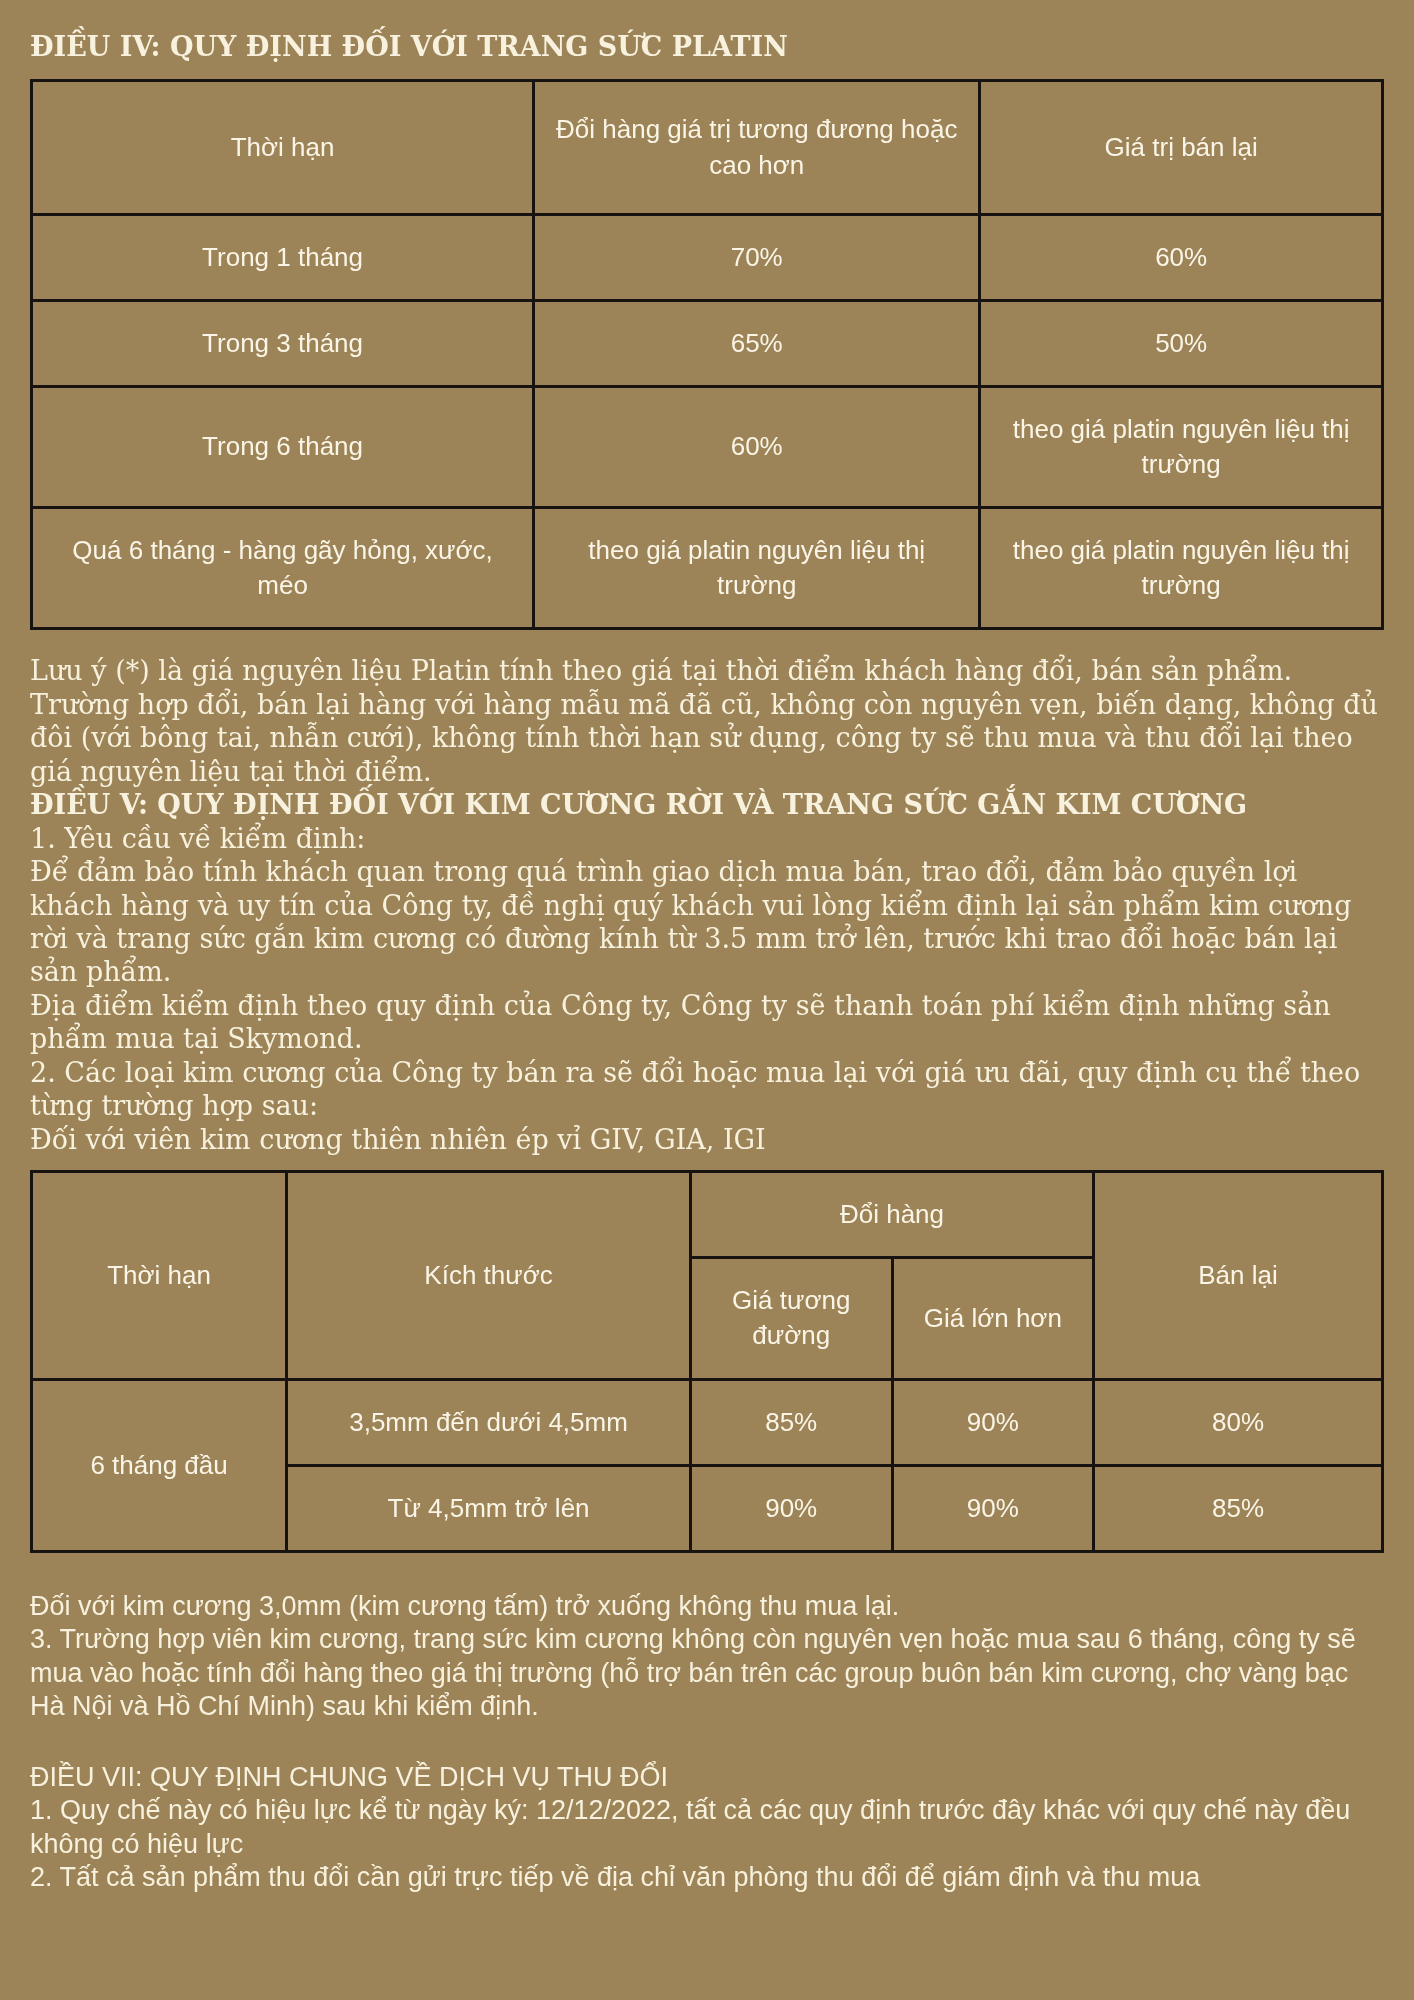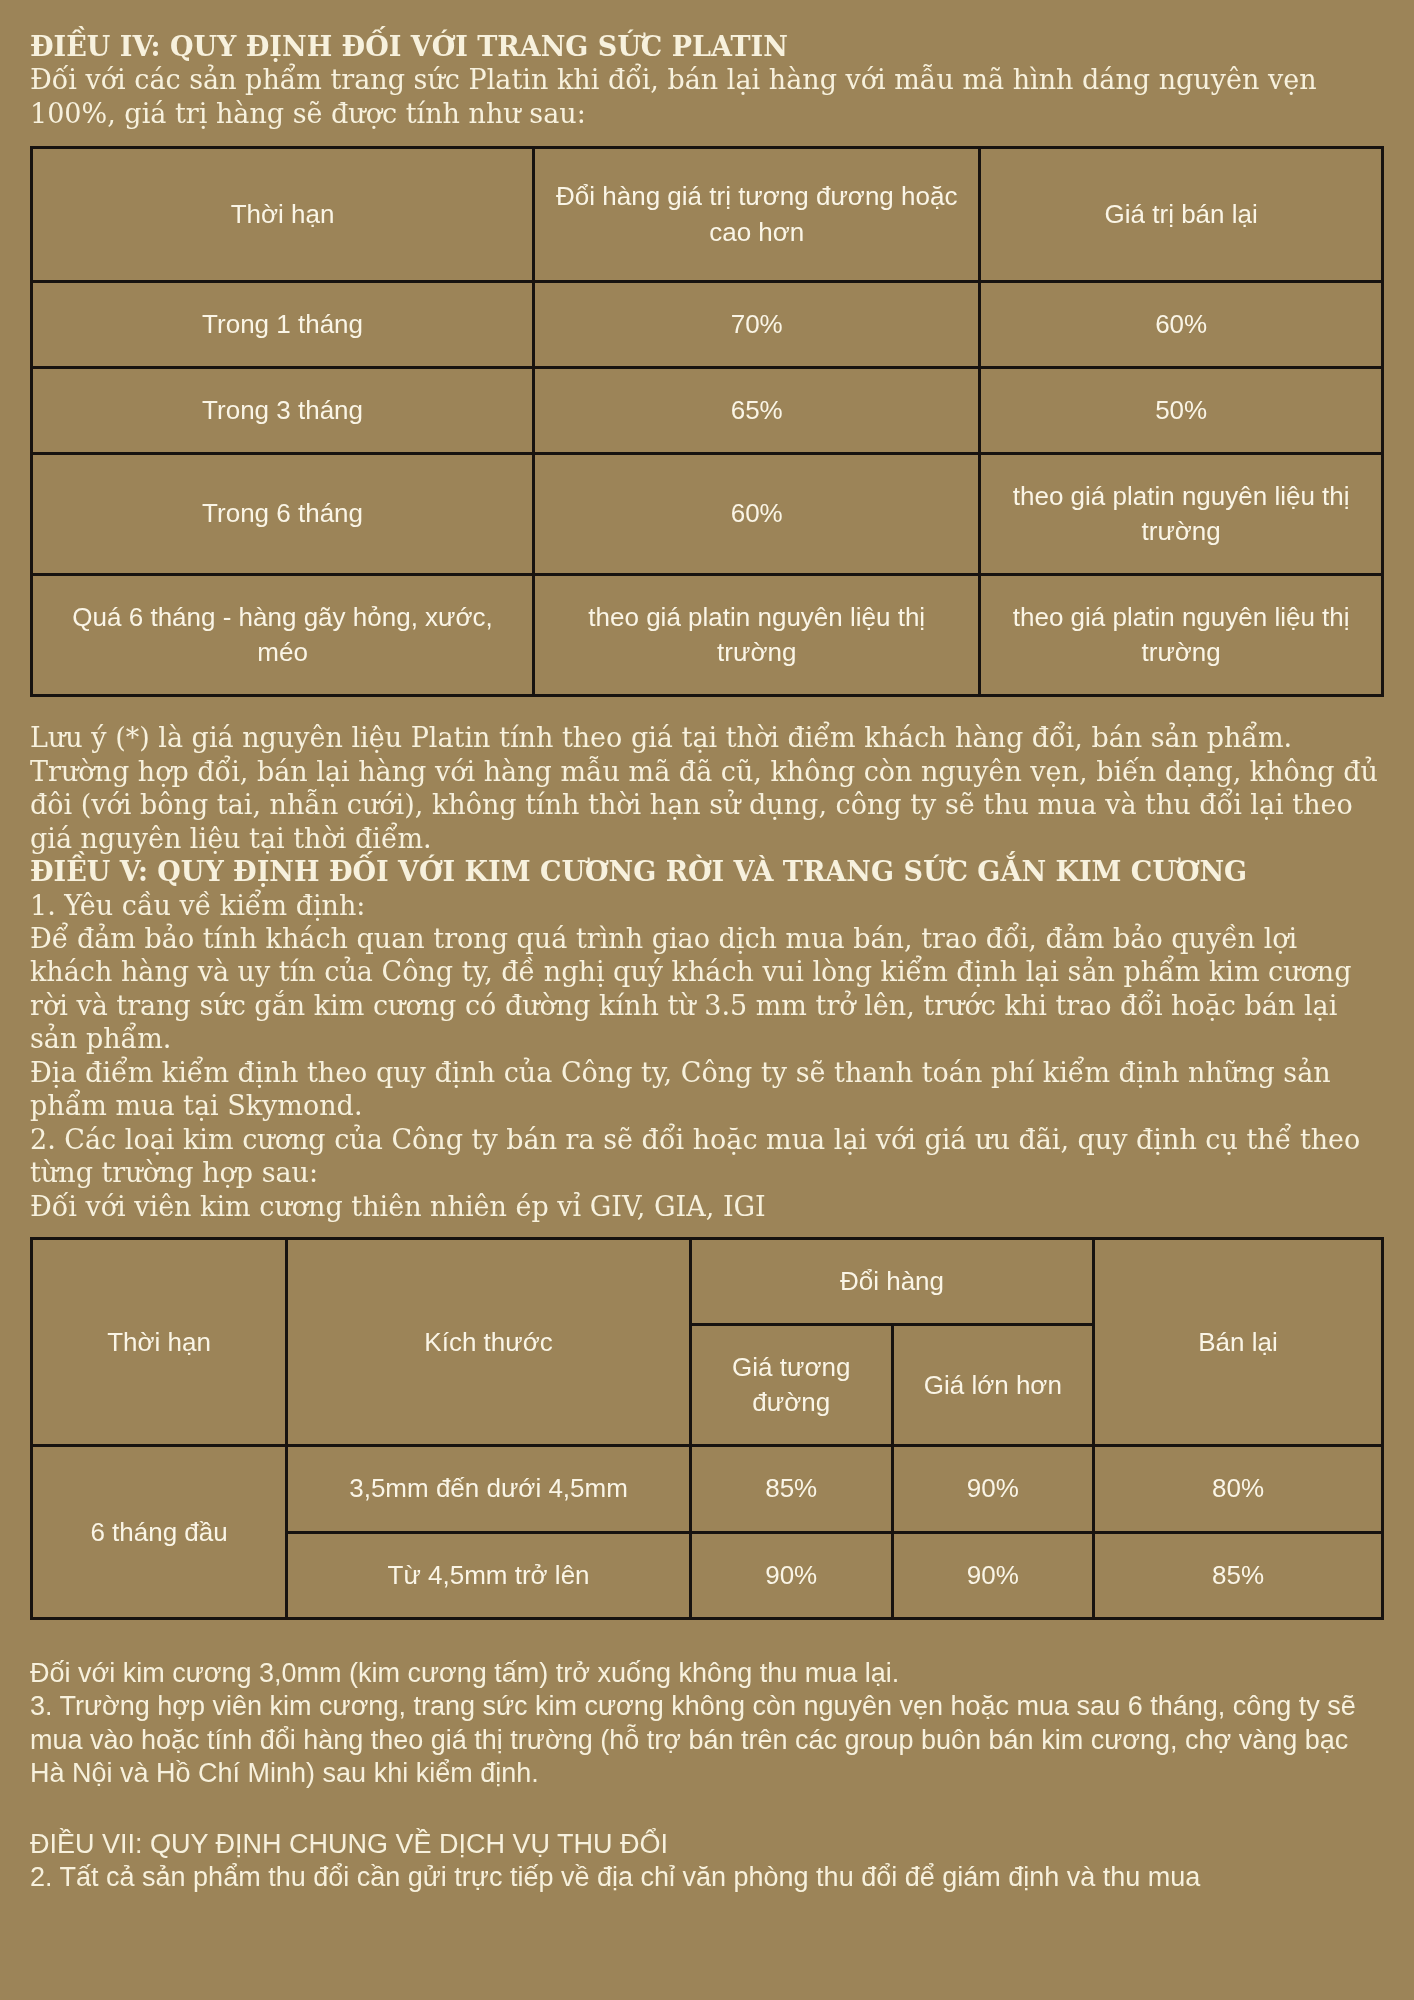--- a/index.html
+++ b/index.html
@@ -49,21 +49,20 @@
   .tbl-diamond .c3 { width: 21.5%; }
   .tbl-diamond .c4 { width: 17%; }
   .tbl-diamond .c5 { width: 18.5%; }
   .tbl-diamond th { padding: 24px 18px; }
 </style>
 </head>
 <body>
 
 <div class="serif-block">
   <p class="h-bold">ĐIỀU IV: QUY ĐỊNH ĐỐI VỚI TRANG SỨC PLATIN</p>
-  <p>Đối với các sản phẩm trang sức Platin khi đổi, bán lại hàng với mẫu mã hình dáng nguyên vẹn 100%, giá trị hàng sẽ được tính như sau:</p>
 
   <table class="tbl-platin">
     <tbody>
       <tr>
         <th class="c1">Thời hạn</th>
         <th class="c2">Đổi hàng giá trị tương đương hoặc cao hơn</th>
         <th class="c3">Giá trị bán lại</th>
       </tr>
       <tr>
         <td>Trong 1 tháng</td>
@@ -131,15 +130,16 @@
 <div class="sans-block">
   <p>Đối với kim cương 3,0mm (kim cương tấm) trở xuống không thu mua lại.</p>
   <p>3. Trường hợp viên kim cương, trang sức kim cương không còn nguyên vẹn hoặc mua sau 6 tháng, công ty sẽ mua vào hoặc tính đổi hàng theo giá thị trường (hỗ trợ bán trên các group buôn bán kim cương, chợ vàng bạc Hà Nội và Hồ Chí Minh) sau khi kiểm định.</p>
 </div>
 
 <div class="sans-block">
 </div>
 
 <div class="sans-block">
   <p>ĐIỀU VII: QUY ĐỊNH CHUNG VỀ DỊCH VỤ THU ĐỔI</p>
+  <p>1. Quy chế này có hiệu lực kể từ ngày ký: 12/12/2022, tất cả các quy định trước đây khác với quy chế này đều không có hiệu lực</p>
   <p>2. Tất cả sản phẩm thu đổi cần gửi trực tiếp về địa chỉ văn phòng thu đổi để giám định và thu mua</p>
 
 </div>
 
 </body></html>

